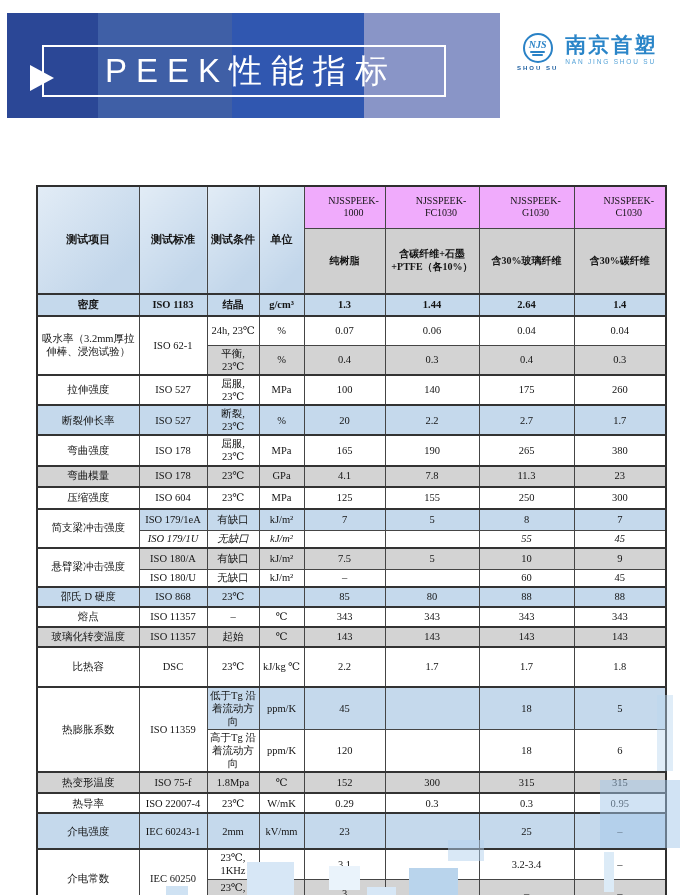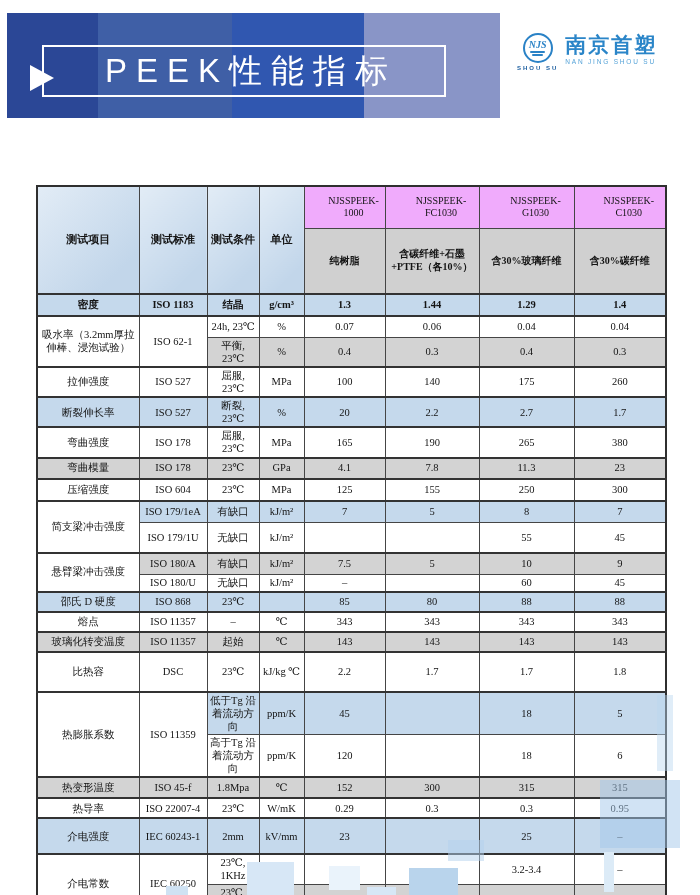--- a/index.html
+++ b/index.html
@@ -124,24 +124,24 @@
       </tr>
     </thead>
     <tbody>
       <tr class="tone-blue group-start" style="height: 22px; font-weight: bold;">
         <td>密度</td>
         <td>ISO 1183</td>
         <td>结晶</td>
         <td>g/cm³</td>
         <td>1.3</td>
         <td>1.44</td>
-        <td>1.29</td>
+        <td>2.64</td>
         <td>1.4</td>
       </tr>
-      <tr class="tone-white group-start" style="height: 21px;">
+      <tr class="tone-white group-start" style="height: 29px;">
         <td class="merged" rowspan="2">吸水率（3.2mm厚拉伸棒、浸泡试验）</td>
         <td class="merged" rowspan="2">ISO 62-1</td>
         <td>24h, 23℃</td>
         <td>%</td>
         <td>0.07</td>
         <td>0.06</td>
         <td>0.04</td>
         <td>0.04</td>
       </tr>
       <tr class="tone-gray" style="height: 21px;">
@@ -205,21 +205,21 @@
       <tr class="tone-blue group-start" style="height: 22px;">
         <td class="merged" rowspan="2">简支梁冲击强度</td>
         <td>ISO 179/1eA</td>
         <td>有缺口</td>
         <td>kJ/m²</td>
         <td>7</td>
         <td>5</td>
         <td>8</td>
         <td>7</td>
       </tr>
-      <tr class="tone-white" style="height: 30px;">
+      <tr class="tone-white" style="height: 17px; font-style: italic;">
         <td>ISO 179/1U</td>
         <td>无缺口</td>
         <td>kJ/m²</td>
         <td></td>
         <td></td>
         <td>55</td>
         <td>45</td>
       </tr>
       <tr class="tone-gray group-start" style="height: 22px;">
         <td class="merged" rowspan="2">悬臂梁冲击强度</td>
@@ -293,21 +293,21 @@
       <tr class="tone-white" style="height: 32px;">
         <td>高于Tg 沿着流动方向</td>
         <td>ppm/K</td>
         <td>120</td>
         <td></td>
         <td>18</td>
         <td>6</td>
       </tr>
       <tr class="tone-gray group-start" style="height: 21px;">
         <td>热变形温度</td>
-        <td>ISO 45-f</td>
+        <td>ISO 75-f</td>
         <td>1.8Mpa</td>
         <td>℃</td>
         <td>152</td>
         <td>300</td>
         <td>315</td>
         <td>315</td>
       </tr>
       <tr class="tone-white group-start" style="height: 20px;">
         <td>热导率</td>
         <td>ISO 22007-4</td>

